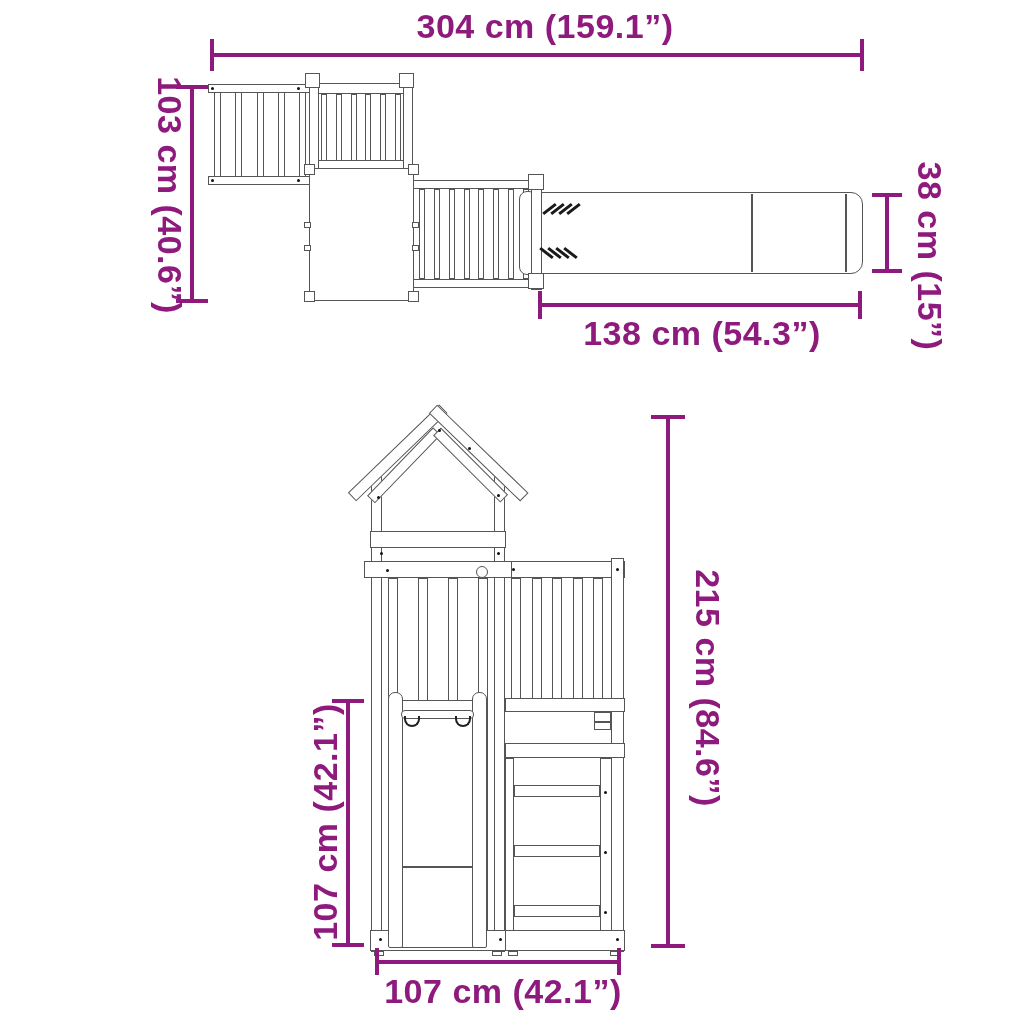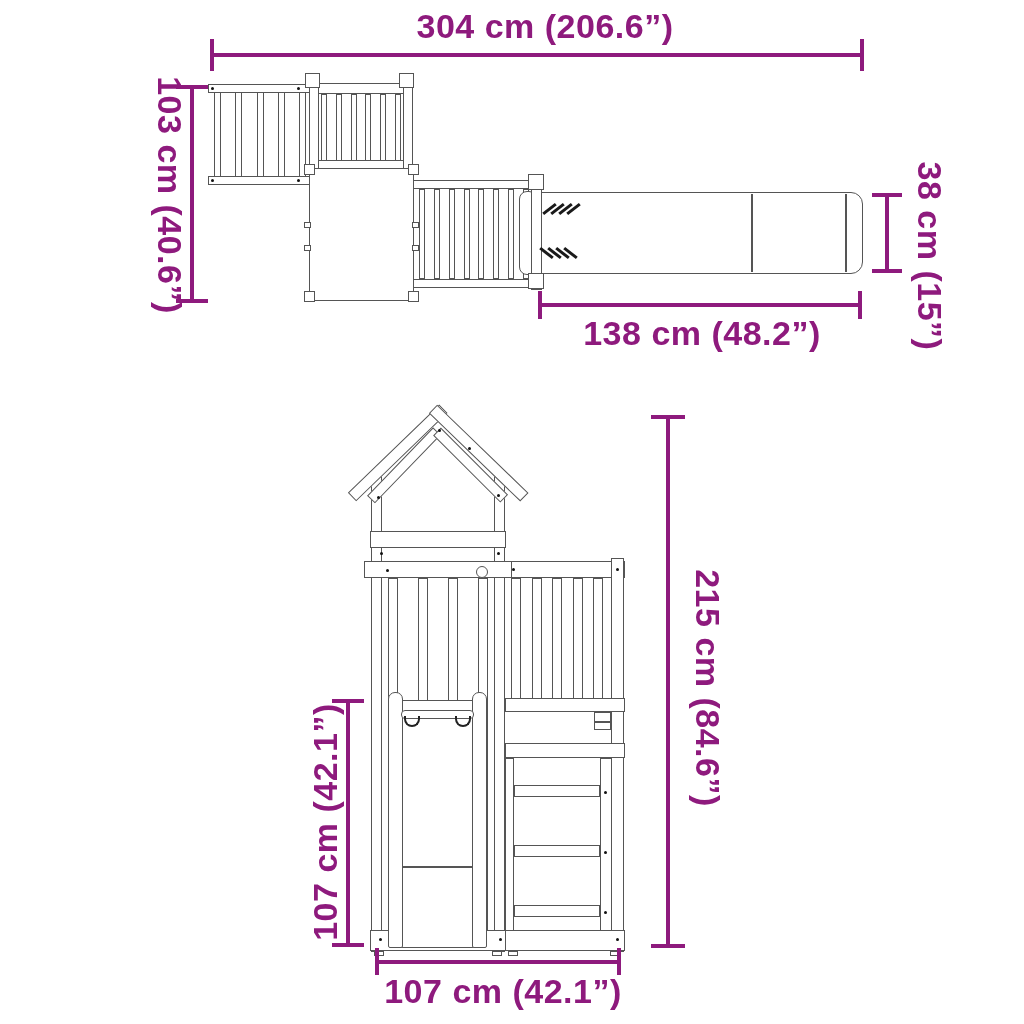--- a/index.html
+++ b/index.html
@@ -187,42 +187,42 @@
     <div class="dot" style="left:604px; top:911px;"></div>
     <div class="dot" style="left:379px; top:938px;"></div>
     <div class="dot" style="left:499px; top:938px;"></div>
     <div class="dot" style="left:616px; top:938px;"></div>
   </div>
 
   <div>
     <div class="dim" style="left:212px; top:53px; width:652px; height:4px;"></div>
     <div class="dim" style="left:210px; top:39px; width:4px; height:32px;"></div>
     <div class="dim" style="left:860px; top:39px; width:4px; height:32px;"></div>
-    <div class="dim-label" style="left:295px; top:6px; width:500px;">304 cm (206.6”)</div>
+    <div class="dim-label" style="left:295px; top:6px; width:500px;">304 cm (159.1”)</div>
   </div>
 
   <div>
     <div class="dim" style="left:190px; top:87px; width:4px; height:216px;"></div>
     <div class="dim" style="left:176px; top:85px; width:32px; height:4px;"></div>
     <div class="dim" style="left:176px; top:299px; width:32px; height:4px;"></div>
     <div class="dim-label rot90" style="left:10px; top:175px; width:320px;">103 cm (40.6”)</div>
   </div>
 
   <div>
     <div class="dim" style="left:885px; top:195px; width:4px; height:78px;"></div>
     <div class="dim" style="left:872px; top:193px; width:30px; height:4px;"></div>
     <div class="dim" style="left:872px; top:269px; width:30px; height:4px;"></div>
     <div class="dim-label rot90" style="left:770px; top:236px; width:320px;">38 cm (15”)</div>
   </div>
 
   <div>
     <div class="dim" style="left:540px; top:303px; width:322px; height:4px;"></div>
     <div class="dim" style="left:538px; top:291px; width:4px; height:28px;"></div>
     <div class="dim" style="left:858px; top:291px; width:4px; height:28px;"></div>
-    <div class="dim-label" style="left:452px; top:313px; width:500px;">138 cm (48.2”)</div>
+    <div class="dim-label" style="left:452px; top:313px; width:500px;">138 cm (54.3”)</div>
   </div>
 
   <div>
     <div class="dim" style="left:666px; top:417px; width:4px; height:531px;"></div>
     <div class="dim" style="left:651px; top:415px; width:34px; height:4px;"></div>
     <div class="dim" style="left:651px; top:944px; width:34px; height:4px;"></div>
     <div class="dim-label rot90" style="left:548px; top:668px; width:320px;">215 cm (84.6”)</div>
   </div>
 
   <div>

